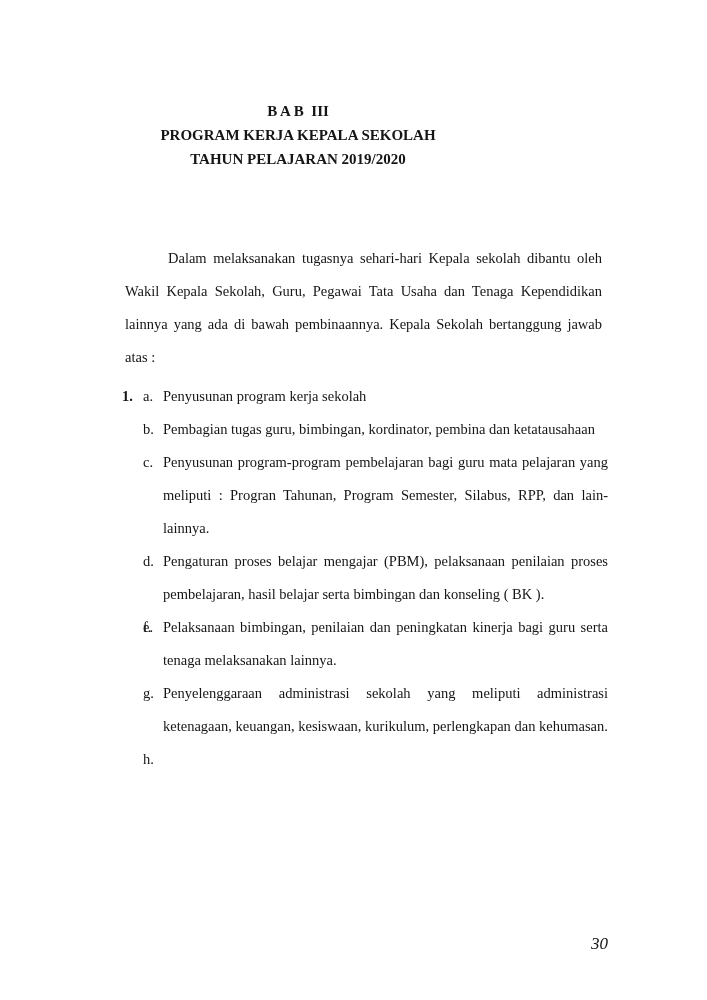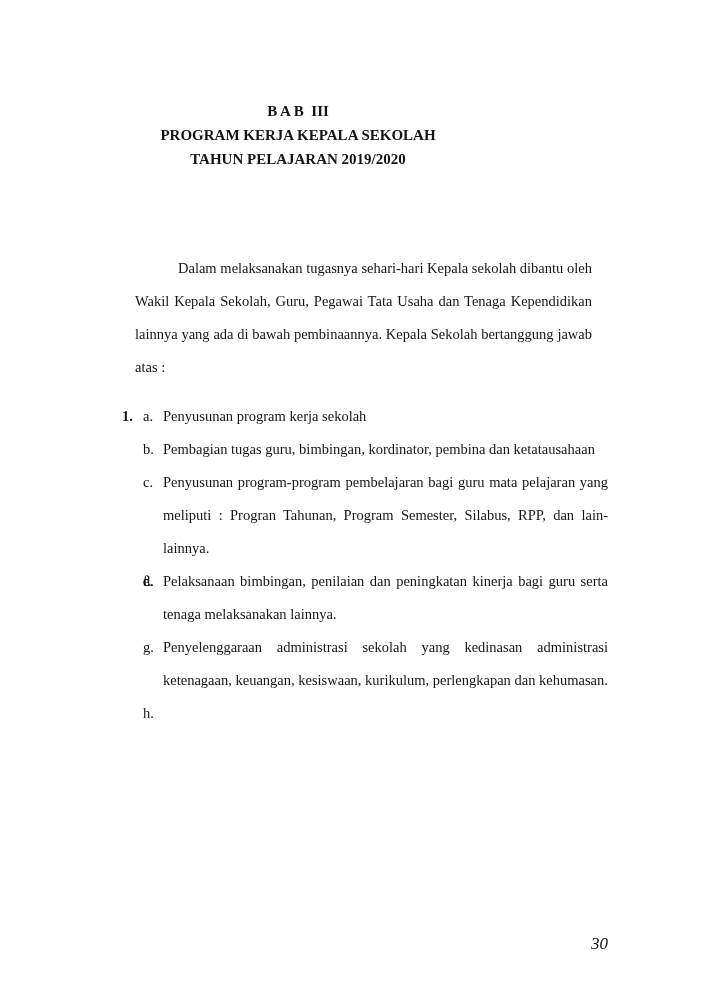--- a/index.html
+++ b/index.html
@@ -31,21 +31,21 @@
   .content {
     position: absolute;
     top: 236px;
     left: 119px;
     width: 489px;
     font-size: 14.5px;
     line-height: 33px;
     text-align: justify;
   }
   .intro-para {
-    margin: 16px;
+    margin: 6px;
     text-indent: 43px;
   }
   .list-heading {
     position: relative;
     padding-left: 23px;
     font-weight: bold;
   }
   .list-heading .marker {
     position: absolute;
     left: 3px;
@@ -98,34 +98,35 @@
     <span>Pembagian tugas guru, bimbingan, kordinator, pembina dan ketatausahaan</span>
   </div>
 
   <div class="alpha-item">
     <span class="marker">c.</span>
     <span>Penyusunan program-program pembelajaran bagi guru mata pelajaran yang meliputi : Progran Tahunan, Program Semester, Silabus, RPP, dan lain-lainnya.</span>
   </div>
 
   <div class="alpha-item">
     <span class="marker">d.</span>
+    <span>Pengaturan proses belajar mengajar (PBM), pelaksanaan penilaian proses pembelajaran, hasil belajar serta bimbingan dan konseling ( BK ).</span>
   </div>
 
   <div class="alpha-item">
     <span class="marker">e.</span>
   </div>
 
   <div class="alpha-item">
     <span class="marker">f.</span>
     <span>Pelaksanaan bimbingan, penilaian dan peningkatan kinerja bagi guru serta tenaga melaksanakan lainnya.</span>
   </div>
 
   <div class="alpha-item">
     <span class="marker">g.</span>
-    <span>Penyelenggaraan administrasi sekolah yang kedinasan administrasi ketenagaan, keuangan, kesiswaan, kurikulum, perlengkapan dan kehumasan.</span>
+    <span>Penyelenggaraan administrasi sekolah yang meliputi administrasi ketenagaan, keuangan, kesiswaan, kurikulum, perlengkapan dan kehumasan.</span>
   </div>
 
   <div class="alpha-item">
     <span class="marker">h.</span>
   </div>
 
 </div>
 
 <div class="page-number">30</div>
 

